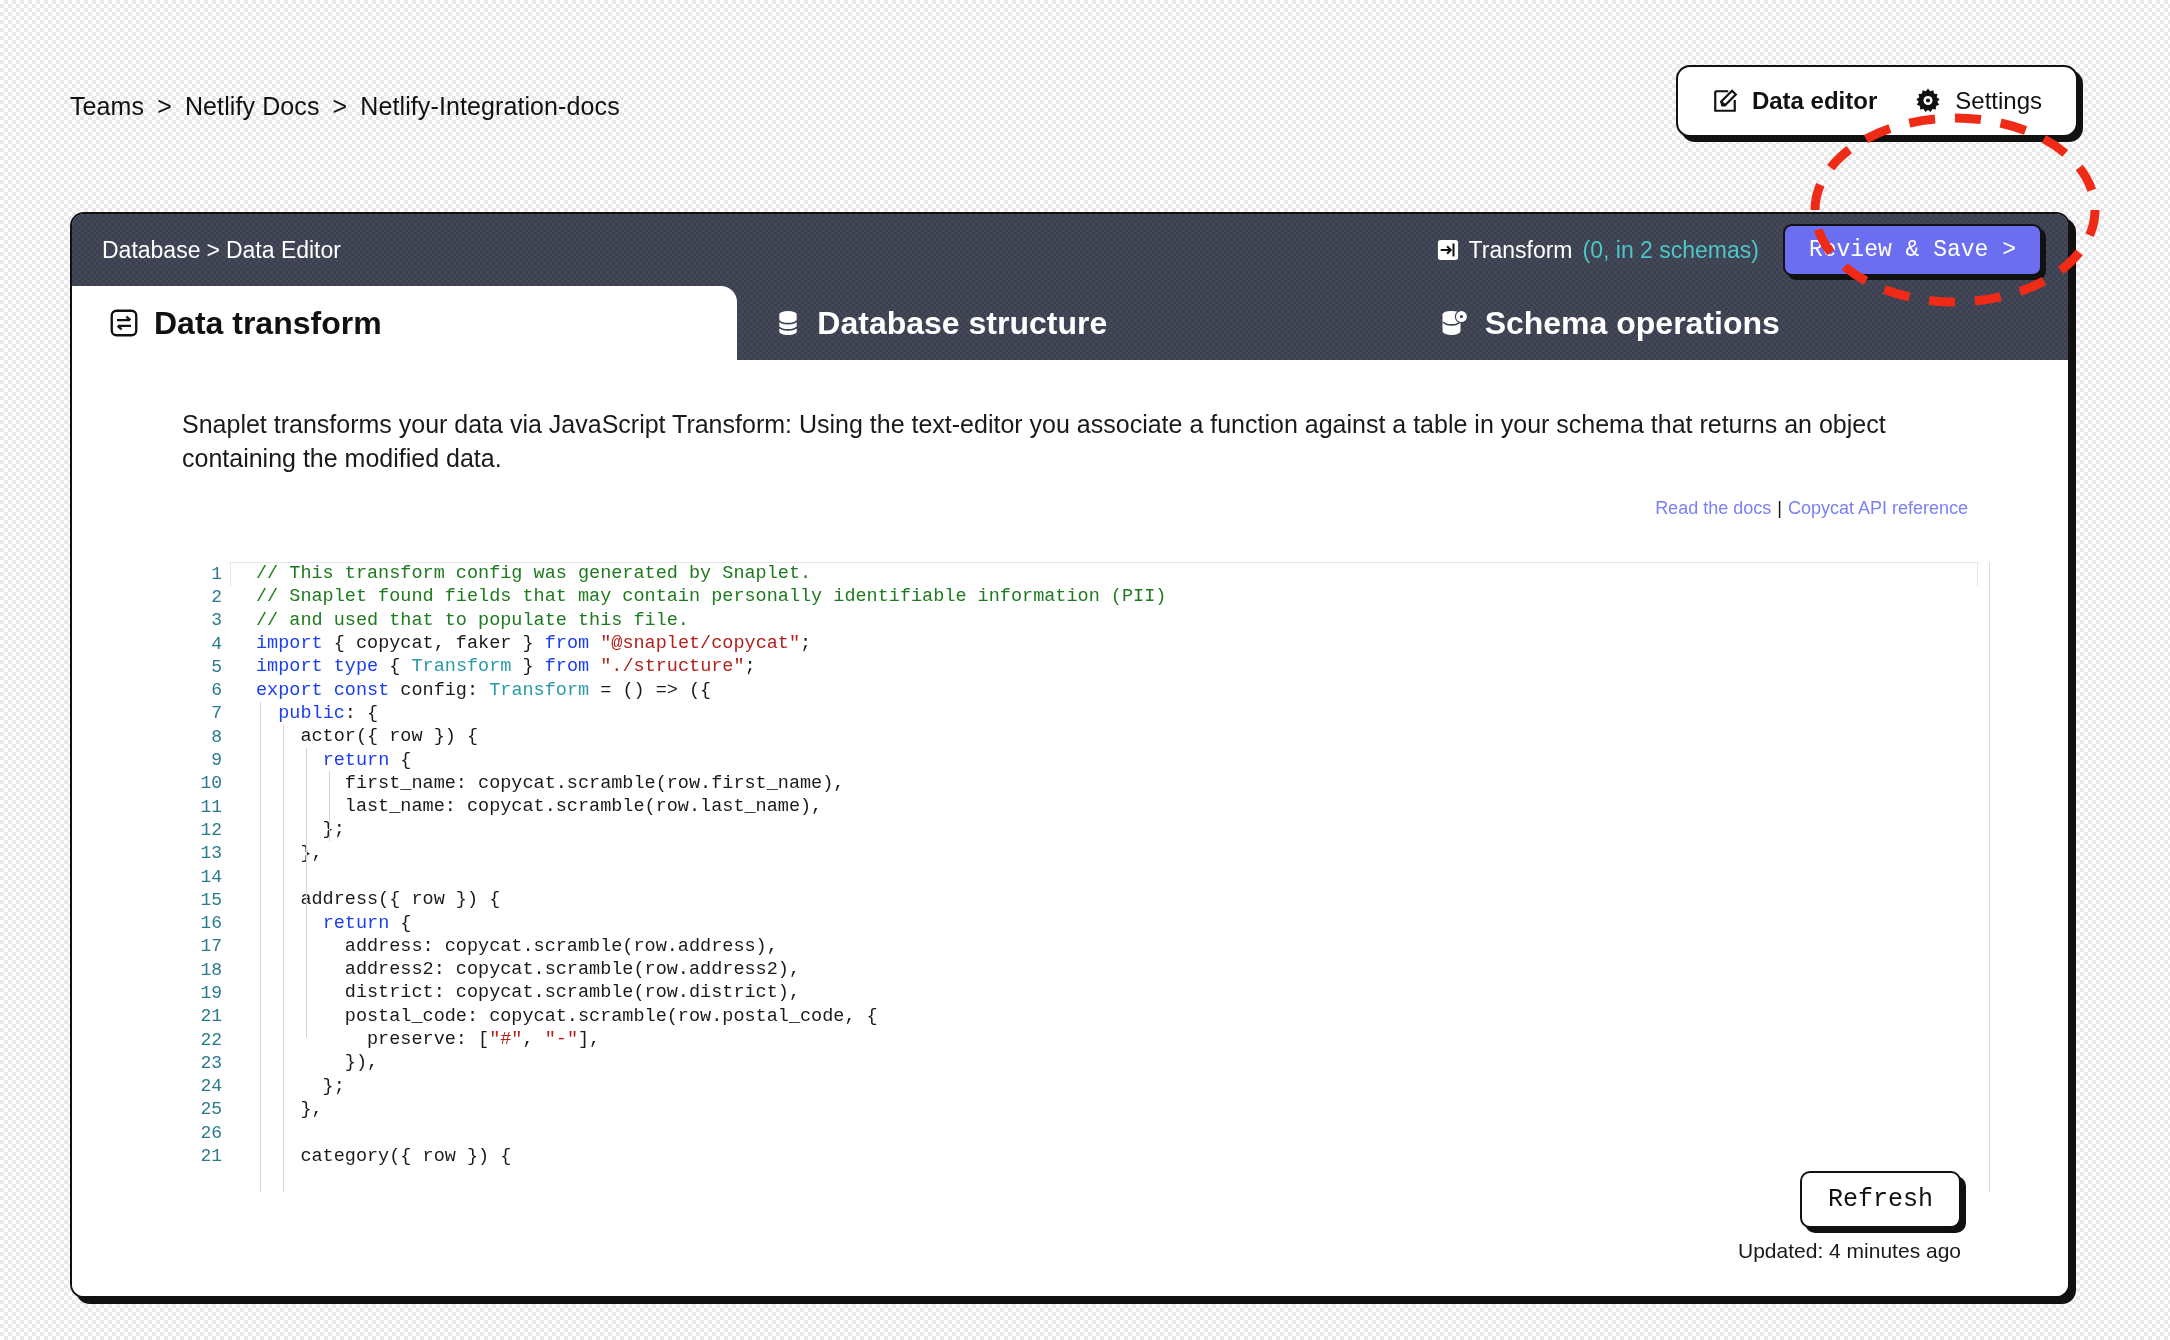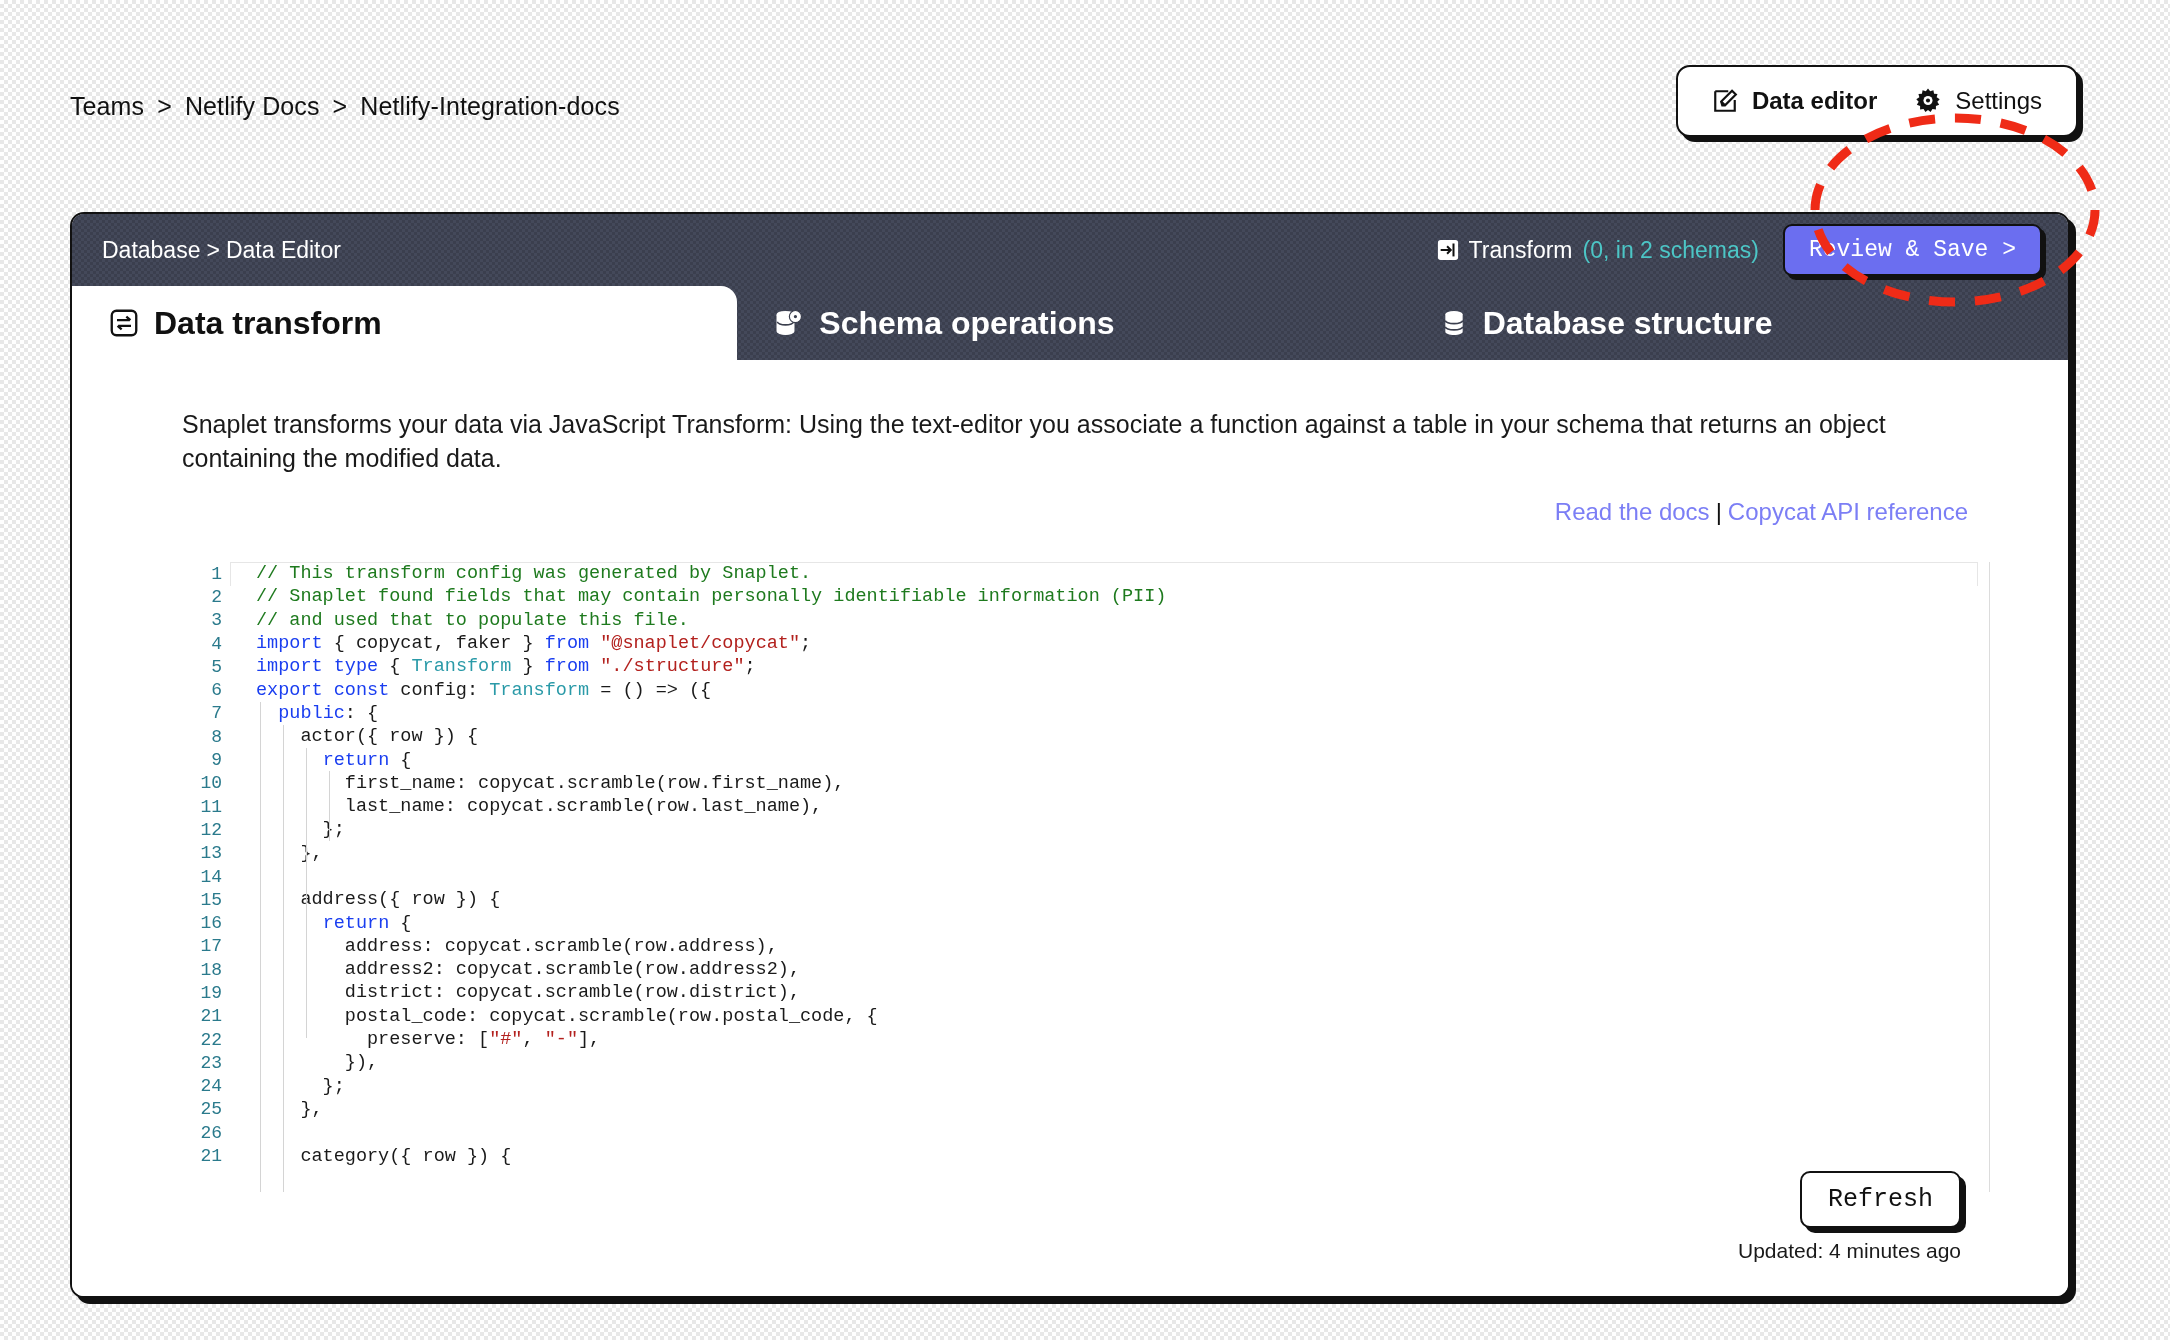--- a/index.html
+++ b/index.html
@@ -168,21 +168,21 @@
   }
   .intro {
     font-size: 25px;
     color: #1a1a1a;
     padding: 48px 80px 0 80px;
     line-height: 1.35;
   }
   .doc-links {
     text-align: right;
     padding: 22px 70px 0 0;
-    font-size: 24px;
+    font-size: 18px;
     white-space: nowrap;
   }
   .doc-links a { color: #7b7ef5; text-decoration: none; cursor: pointer; }
   .doc-links .bar { color: #111111; margin: 0 6px; }
 
   
   .editor {
     position: absolute;
     left: 110px;
     right: 35px;
@@ -337,40 +337,40 @@
       <span class="ico">
         <svg width="28" height="28" viewBox="0 0 24 24" fill="none" stroke="#111" stroke-width="2">
           <rect x="1.5" y="1.5" width="21" height="21" rx="4"></rect>
           <path d="M6 9.5 H17 M14 6.5 L17.5 9.5 M18 14.5 H7 M10 17.5 L6.5 14.5"></path>
         </svg>
       </span>
       <span>Data transform</span>
     </div>
     <div class="tab">
       <span class="ico">
+        <svg width="26" height="26" viewBox="0 0 24 24" fill="#fff">
+          <ellipse cx="12" cy="4" rx="8" ry="3"></ellipse>
+          <path d="M4 4 V20 C4 21.7 7.6 23 12 23 C16.4 23 20 21.7 20 20 V4 Z"></path>
+          <path d="M4 9.6 C4 11.3 7.6 12.6 12 12.6 C16.4 12.6 20 11.3 20 9.6" stroke="#3b3f4e" stroke-width="1.6" fill="none"></path>
+          <path d="M4 15.4 C4 17.1 7.6 18.4 12 18.4 C16.4 18.4 20 17.1 20 15.4" stroke="#3b3f4e" stroke-width="1.6" fill="none"></path>
+        </svg>
+      </span>
+      <span>Database structure</span>
+    </div>
+    <div class="tab">
+      <span class="ico">
         <svg width="28" height="28" viewBox="0 0 24 24" fill="#fff" stroke="#fff" stroke-width="1.4">
           <ellipse cx="9" cy="5" rx="7" ry="2.6" fill="#fff"></ellipse>
           <path d="M2 5 V19 C2 20.4 5.2 21.6 9 21.6 C12.8 21.6 16 20.4 16 19 V5" fill="#fff" stroke="#fff"></path>
           <path d="M2 11 C2 12.4 5.2 13.6 9 13.6 C12.8 13.6 16 12.4 16 11" stroke="#3b3f4e" fill="none"></path>
           <circle cx="17.5" cy="6.5" r="5.2" fill="#fff" stroke="#3b3f4e" stroke-width="1"></circle>
           <circle cx="17.5" cy="6.5" r="2.1" fill="#3b3f4e"></circle>
         </svg>
       </span>
       <span>Schema operations</span>
-    </div>
-    <div class="tab">
-      <span class="ico">
-        <svg width="26" height="26" viewBox="0 0 24 24" fill="#fff">
-          <ellipse cx="12" cy="4" rx="8" ry="3"></ellipse>
-          <path d="M4 4 V20 C4 21.7 7.6 23 12 23 C16.4 23 20 21.7 20 20 V4 Z"></path>
-          <path d="M4 9.6 C4 11.3 7.6 12.6 12 12.6 C16.4 12.6 20 11.3 20 9.6" stroke="#3b3f4e" stroke-width="1.6" fill="none"></path>
-          <path d="M4 15.4 C4 17.1 7.6 18.4 12 18.4 C16.4 18.4 20 17.1 20 15.4" stroke="#3b3f4e" stroke-width="1.6" fill="none"></path>
-        </svg>
-      </span>
-      <span>Database structure</span>
     </div>
   </div>
 
   <div class="app-body">
     <div class="intro">Snaplet transforms your data via JavaScript Transform: Using the text-editor you associate a function against a table in your schema that returns an object containing the modified data.</div>
 
     <div class="doc-links">
       <a>Read the docs</a><span class="bar">|</span><a>Copycat API reference</a>
     </div>
 

